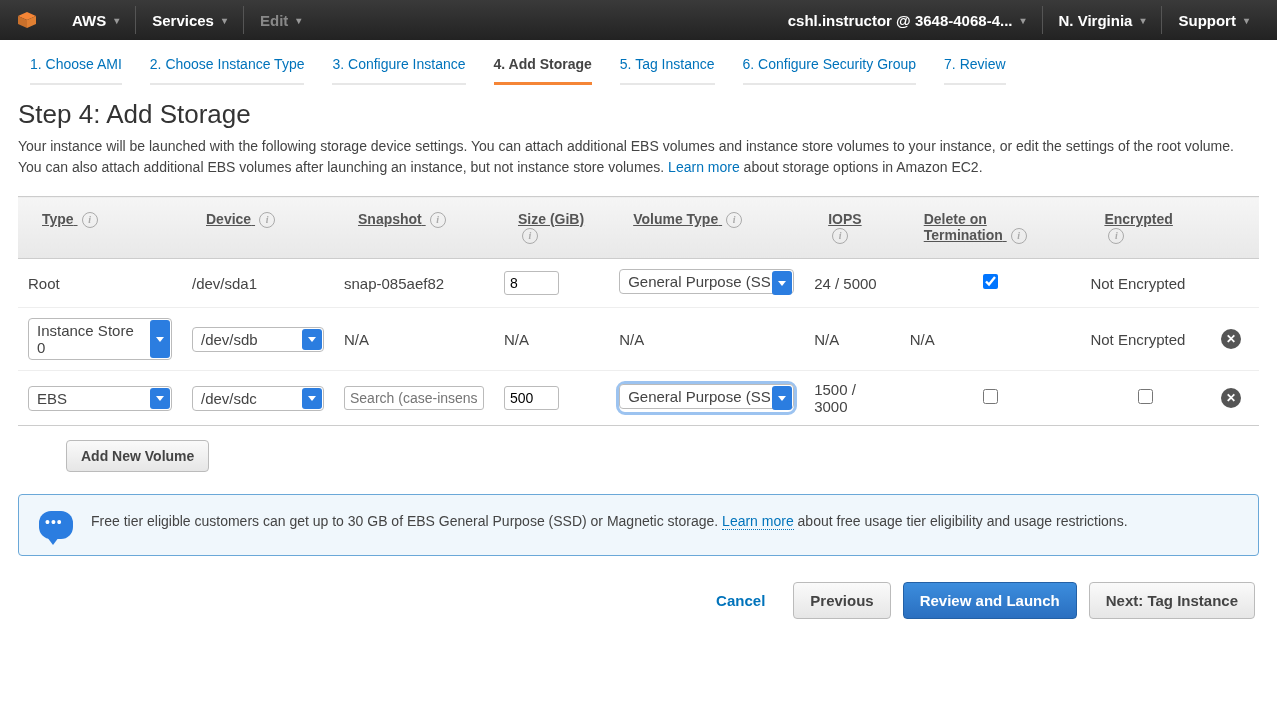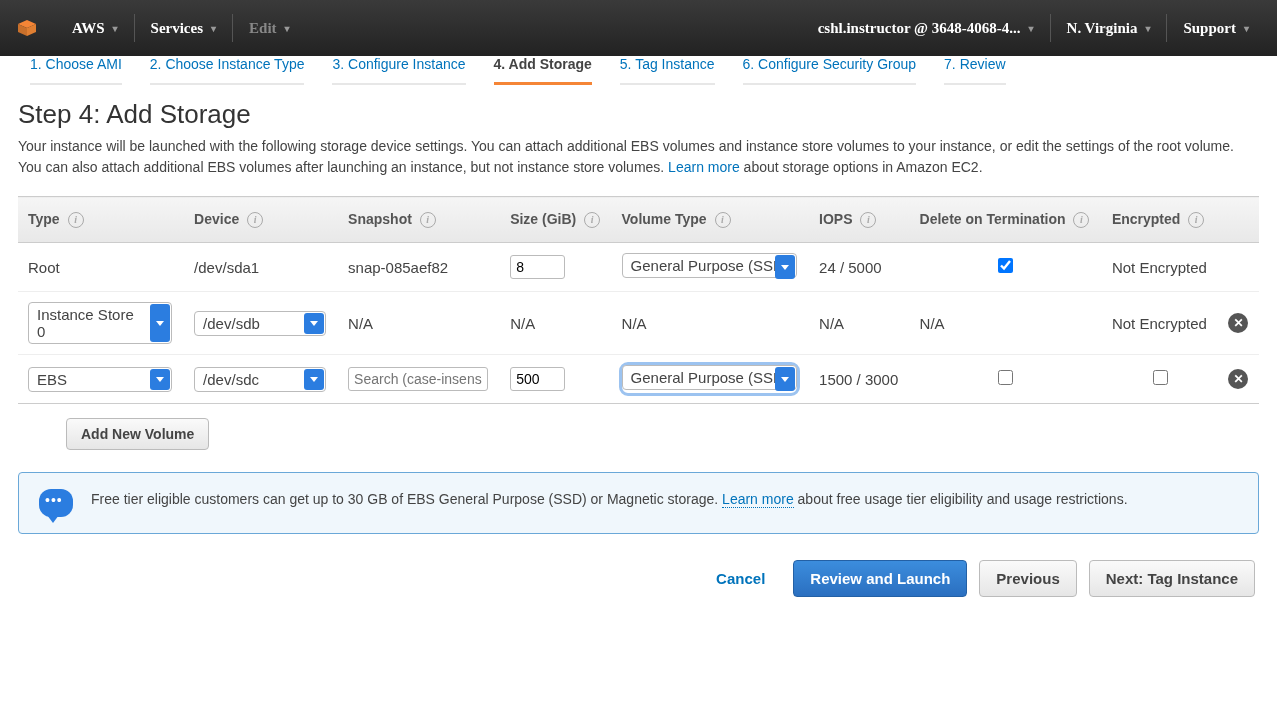--- a/index.html
+++ b/index.html
@@ -1,36 +1,36 @@
 <!DOCTYPE html>
 <html><head>
 <meta charset="utf-8">
 <style>
   * { box-sizing: border-box; margin: 0; padding: 0; }
   body { font-family: "Helvetica Neue", Helvetica, Arial, sans-serif; font-size: 14px; color: #333; background: #fff; }
   
-  .topnav { background: linear-gradient(to bottom, #3a3a3a, #222); height: 56px; display: flex; align-items: center; padding: 0 14px; color: #fff; font-size: 15px; font-family: Liberation Serif, serif; }
+  .topnav { background: linear-gradient(to bottom, #3a3a3a, #222); height: 40px; display: flex; align-items: center; padding: 0 14px; color: #fff; font-size: 15px; }
   .topnav .logo { width: 26px; height: 26px; margin-right: 18px; display:flex; align-items:center; justify-content:center;}
   .topnav .navitem { display: flex; align-items: center; padding: 0 14px; height: 40px; cursor: pointer; font-weight: 600; }
   .topnav .sep { width:1px; height:28px; background:#555; margin:0 2px;}
   .topnav .navitem.dim { color: #888; }
   .topnav .spacer { flex: 1; }
   .chev { margin-left: 8px; font-size: 10px; color: #999; }
   
-  .wizard { display: flex; gap: 28px; padding: 0 18px 0 30px; font-size: 14px; }
+  .wizard { display: flex; gap: 28px; padding: 16px 18px 0 30px; font-size: 14px; }
   .wizard .tab { color: #0073bb; padding-bottom: 10px; cursor: pointer; border-bottom: 2px solid #e7e7e7; }
   .wizard .tab.active { color: #444; font-weight: 600; border-bottom: 3px solid #f58536; }
   
   .content { padding: 14px 18px; }
   h1 { font-size: 26px; font-weight: 400; color: #333; margin-bottom: 6px; }
   .desc { font-size: 14px; color: #444; line-height: 1.5; margin-bottom: 18px; max-width: 1220px;}
   .desc a { color: #0073bb; text-decoration: none; }
   
   .tbl { width: 100%; border-collapse: collapse; }
-  .tbl th { background: linear-gradient(#f5f5f5,#e8e8e8); text-align: left; font-weight: 700; color: #555; padding: 14px 10px; border-top: 1px solid #ccc; border-bottom: 1px solid #ccc; font-size:14px; vertical-align: top;}
+  .tbl th { background: linear-gradient(#f5f5f5,#e8e8e8); text-align: left; font-weight: 700; color: #555; padding: 14px 24px; border-top: 1px solid #ccc; border-bottom: 1px solid #ccc; font-size:14px; vertical-align: top; text-decoration: underline;}
   .tbl th .info, .desc .info { display:inline-block; width:16px; height:16px; border-radius:50%; border:1px solid #aaa; color:#aaa; font-size:10px; text-align:center; line-height:14px; font-style: italic; font-family: serif; margin-left:4px; vertical-align: middle; cursor:pointer; font-weight:bold;}
   .tbl td { padding: 10px 10px; border-bottom: 1px solid #eee; font-size: 15px; color:#444; vertical-align: middle;}
   .tbl tr:last-child td { border-bottom: 1px solid #ccc; }
   input[type=text].num { width: 55px; padding: 3px 5px; border: 1px solid #bbb; border-radius: 3px; font-size:14px;}
   input[type=text].search { width: 140px; padding: 3px 5px; border: 1px solid #bbb; border-radius: 3px; font-size:14px; color:#888;}
   .sel { -webkit-appearance:none; appearance:none; background:#fff; border:1px solid #bbb; border-radius:4px; padding:3px 28px 3px 8px; font-size:15px; position:relative; display:inline-block; min-width:70px;}
   .sel-wrap{position:relative; display:inline-block;}
   .sel-wrap::after{content:""; position:absolute; right:2px; top:2px; bottom:2px; width:20px; background:#2b7de0; border-radius:3px; pointer-events:none;}
   .sel-wrap::before{content:""; position:absolute; right:8px; top:50%; width:0; height:0; border-left:4px solid transparent; border-right:4px solid transparent; border-top:5px solid #fff; z-index:2; pointer-events:none; transform: translateY(-2px);}
   .sel-wrap.focus{outline:3px solid #9cc3f0; border-radius:6px;}
@@ -172,17 +172,17 @@
 
   <div class="infobox">
     <div class="bubble"></div>
     <p>
       <span>Free tier eligible customers can get up to 30 GB of EBS General Purpose (SSD) or Magnetic storage. </span><a href="#">Learn more</a><span> about free usage tier eligibility and usage restrictions.</span>
     </p>
   </div>
 
   <div class="footer">
     <span class="btn link">Cancel</span>
+    <span class="btn">Previous</span>
     <span class="btn primary">Review and Launch</span>
-    <span class="btn">Previous</span>
     <span class="btn">Next: Tag Instance</span>
   </div>
 </div>
 
 </body></html>

